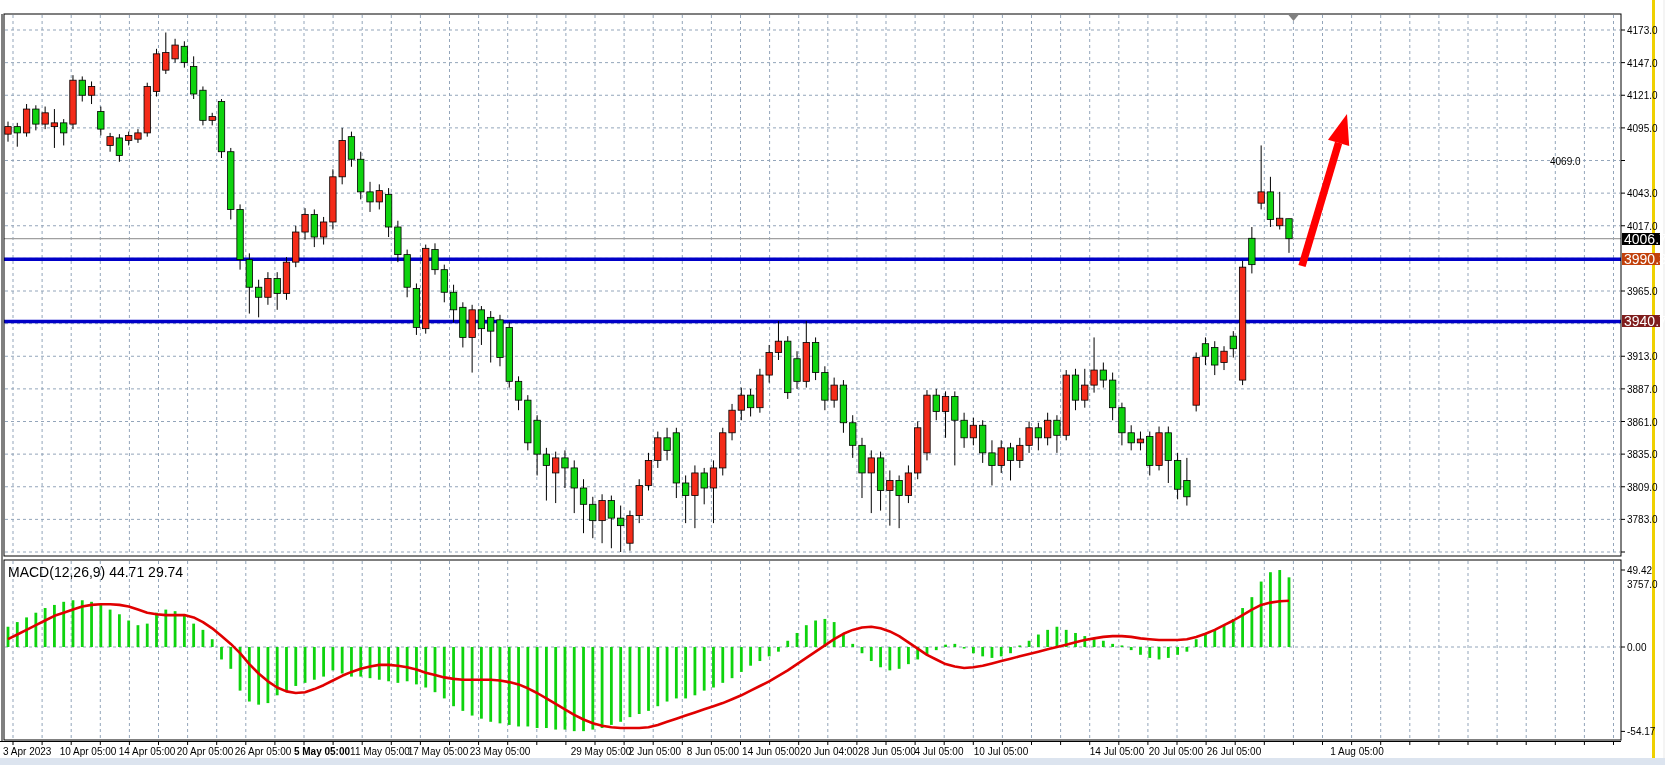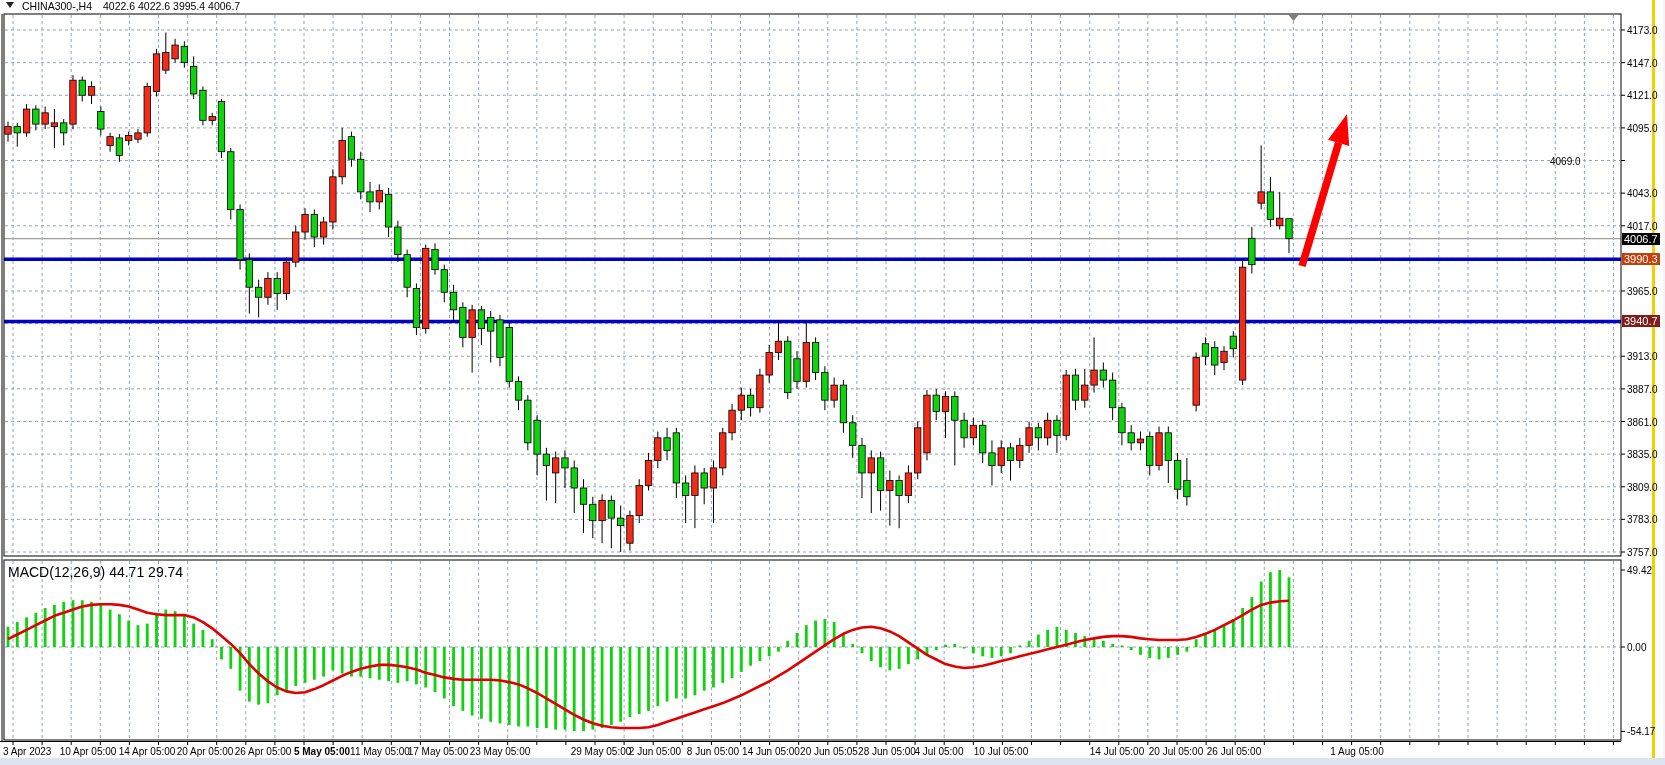--- a/index.html
+++ b/index.html
@@ -6,21 +6,21 @@
   #root{position:relative;width:1665px;height:765px;background:#fff;overflow:hidden;
         font-family:"Liberation Sans",sans-serif;-webkit-font-smoothing:none;}
   .abs{position:absolute;}
   #titlebar{left:0;top:0;height:13px;width:1660px;font-size:10.5px;color:#000;white-space:nowrap;}
   #dd{left:6px;top:2px;width:0;height:0;border-left:4.5px solid transparent;border-right:4.5px solid transparent;
       border-top:6px solid #222;}
   #symtitle{left:22px;top:0px;}
   #ohlctitle{left:103px;top:0px;}
   .ticklabel{position:absolute;font-size:10px;color:#000;white-space:nowrap;transform:translateY(-50%);}
   .timelabel{position:absolute;font-size:10px;color:#000;white-space:nowrap;top:746px;transform:translateX(-50%);}
-  .pricetag{position:absolute;left:1622px;width:36px;height:12px;color:#fff;font-size:11px;line-height:12px;
+  .pricetag{position:absolute;left:1622px;width:36px;height:12px;color:#fff;font-size:14px;line-height:12px;
             padding-left:2px;transform:translateY(-50%);}
   #macdlabel{left:8px;top:564px;font-size:14px;color:#000;}
   #bottomstrip{left:0;top:758px;width:1665px;height:7px;background:#dce4ef;}
   #yline{left:1652px;top:0;width:3px;height:758px;background:#efd000;}
   #rborder{left:1663px;top:0;width:2px;height:758px;background:#f4f4f4;}
 </style>
 </head>
 <body>
 
 <div id="root">
@@ -662,25 +662,20 @@
         <line x1="1584.3999999999987" y1="742" x2="1584.3999999999987" y2="745"></line>
         <line x1="1613.4999999999986" y1="742" x2="1613.4999999999986" y2="745"></line>
       </g>
       <polygon points="1288.5,15 1298.5,15 1293.5,21" fill="#808080"></polygon>
       <g>
         <line x1="1302" y1="266" x2="1338.6" y2="142.8" stroke="#ff0000" stroke-width="7.5"></line>
         <polygon points="1347,114 1349.2,145.9 1328,139.7" fill="#ff0000"></polygon>
       </g>
     </svg>
 
-  <div id="titlebar" class="abs">
-    <div id="dd" class="abs"></div>
-    <span id="symtitle" class="abs">CHINA300-,H4</span>
-    <span id="ohlctitle" class="abs">4022.6 4022.6 3995.4 4006.7</span>
-  </div>
 
   <div id="macdlabel" class="abs">
     <span>MACD(12,26,9)</span>
     <span>44.71</span>
     <span>29.74</span>
   </div>
 
   <div id="price-axis" class="abs" style="left:1621px;top:14px;width:40px;height:726px;"></div>
   <div id="time-axis" class="abs" style="left:0;top:741px;width:1621px;height:18px;"></div>
 
@@ -694,41 +689,41 @@
     <div class="ticklabel" style="left: 1550px; top: 160.5px;">4069.0</div>
     <div class="ticklabel" style="left: 1627px; top: 193.125px;">4043.0</div>
     <div class="ticklabel" style="left: 1627px; top: 225.75px;">4017.0</div>
     <div class="ticklabel" style="left: 1627px; top: 291px;">3965.0</div>
     <div class="ticklabel" style="left: 1627px; top: 356.25px;">3913.0</div>
     <div class="ticklabel" style="left: 1627px; top: 388.875px;">3887.0</div>
     <div class="ticklabel" style="left: 1627px; top: 421.5px;">3861.0</div>
     <div class="ticklabel" style="left: 1627px; top: 454.125px;">3835.0</div>
     <div class="ticklabel" style="left: 1627px; top: 486.75px;">3809.0</div>
     <div class="ticklabel" style="left: 1627px; top: 519.375px;">3783.0</div>
-    <div class="ticklabel" style="left: 1627px; top: 552px;">3757.0</div>
+    <div class="ticklabel" style="left: 1627px; top: 584px;">3757.0</div>
     <div class="ticklabel" style="left: 1627px; top: 570px;">49.42</div>
     <div class="ticklabel" style="left: 1627px; top: 647px;">0.00</div>
     <div class="ticklabel" style="left: 1627px; top: 731.401px;">-54.17</div>
     <div class="pricetag" style="top: 238.675px; background: rgb(0, 0, 0);">4006.7</div>
     <div class="pricetag" style="top: 259px; background: #c2410c;">3990.3</div>
     <div class="pricetag" style="top: 321.492px; background: #7f1d1d;">3940.7</div>
     <div class="timelabel" style="left: 3px; transform: none;">3 Apr 2023</div>
     <div class="timelabel" style="left: 88px;">10 Apr 05:00</div>
     <div class="timelabel" style="left: 147px;">14 Apr 05:00</div>
     <div class="timelabel" style="left: 205px;">20 Apr 05:00</div>
     <div class="timelabel" style="left: 263px;">26 Apr 05:00</div>
     <div class="timelabel" style="left: 322px; font-weight: bold;">5 May 05:00</div>
     <div class="timelabel" style="left: 380px;">11 May 05:00</div>
     <div class="timelabel" style="left: 438px;">17 May 05:00</div>
     <div class="timelabel" style="left: 500px;">23 May 05:00</div>
     <div class="timelabel" style="left: 601px;">29 May 05:00</div>
     <div class="timelabel" style="left: 655px; text-align: right;">2 Jun 05:00</div>
     <div class="timelabel" style="left: 713px;">8 Jun 05:00</div>
     <div class="timelabel" style="left: 771px;">14 Jun 05:00</div>
-    <div class="timelabel" style="left: 829px;">20 Jun 05:05</div>
+    <div class="timelabel" style="left: 829px;">20 Jun 04:00</div>
     <div class="timelabel" style="left: 887px;">28 Jun 05:00</div>
     <div class="timelabel" style="left: 939px;">4 Jul 05:00</div>
     <div class="timelabel" style="left: 1001px;">10 Jul 05:00</div>
     <div class="timelabel" style="left: 1117px;">14 Jul 05:00</div>
     <div class="timelabel" style="left: 1176px;">20 Jul 05:00</div>
     <div class="timelabel" style="left: 1234px;">26 Jul 05:00</div>
     <div class="timelabel" style="left: 1357px;">1 Aug 05:00</div>
   </div>
 
 </body></html>

